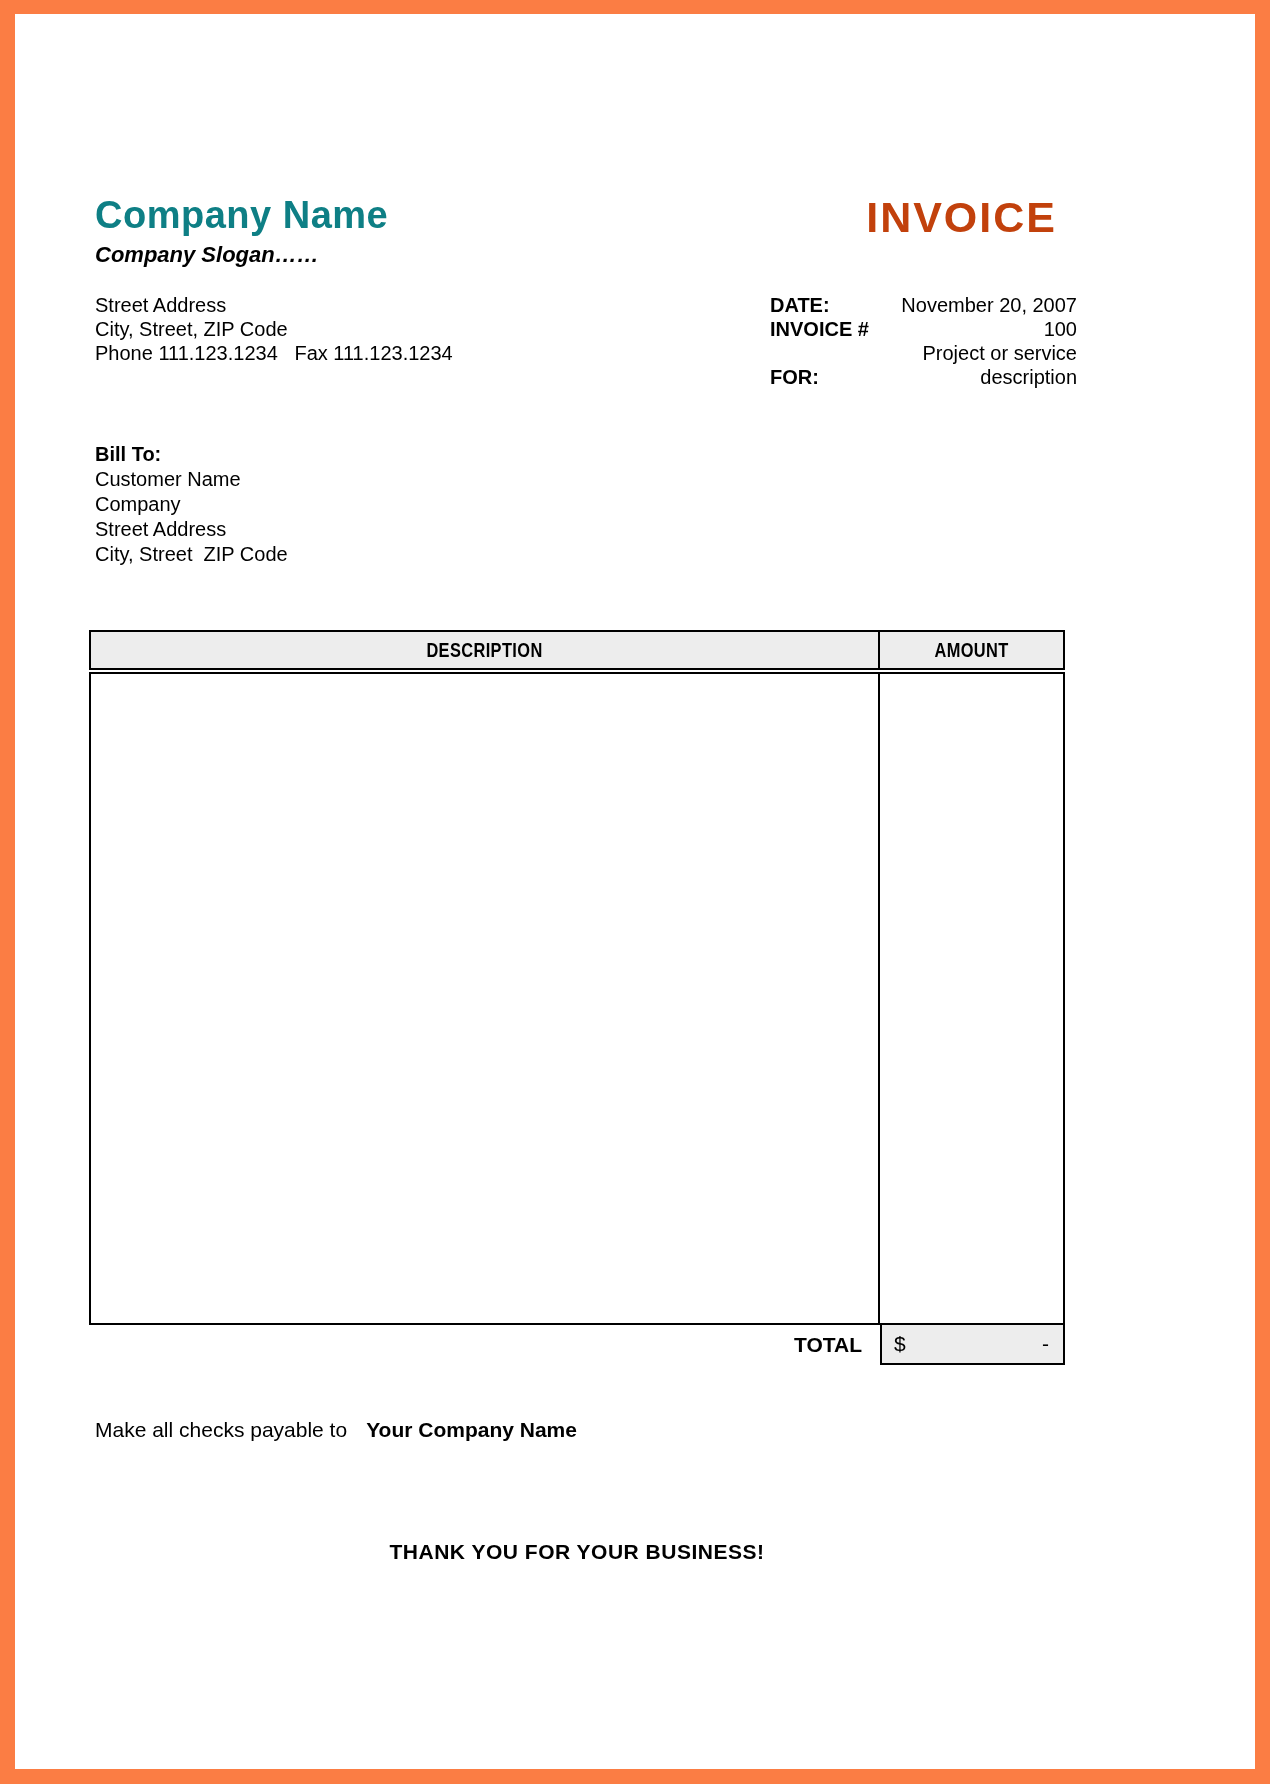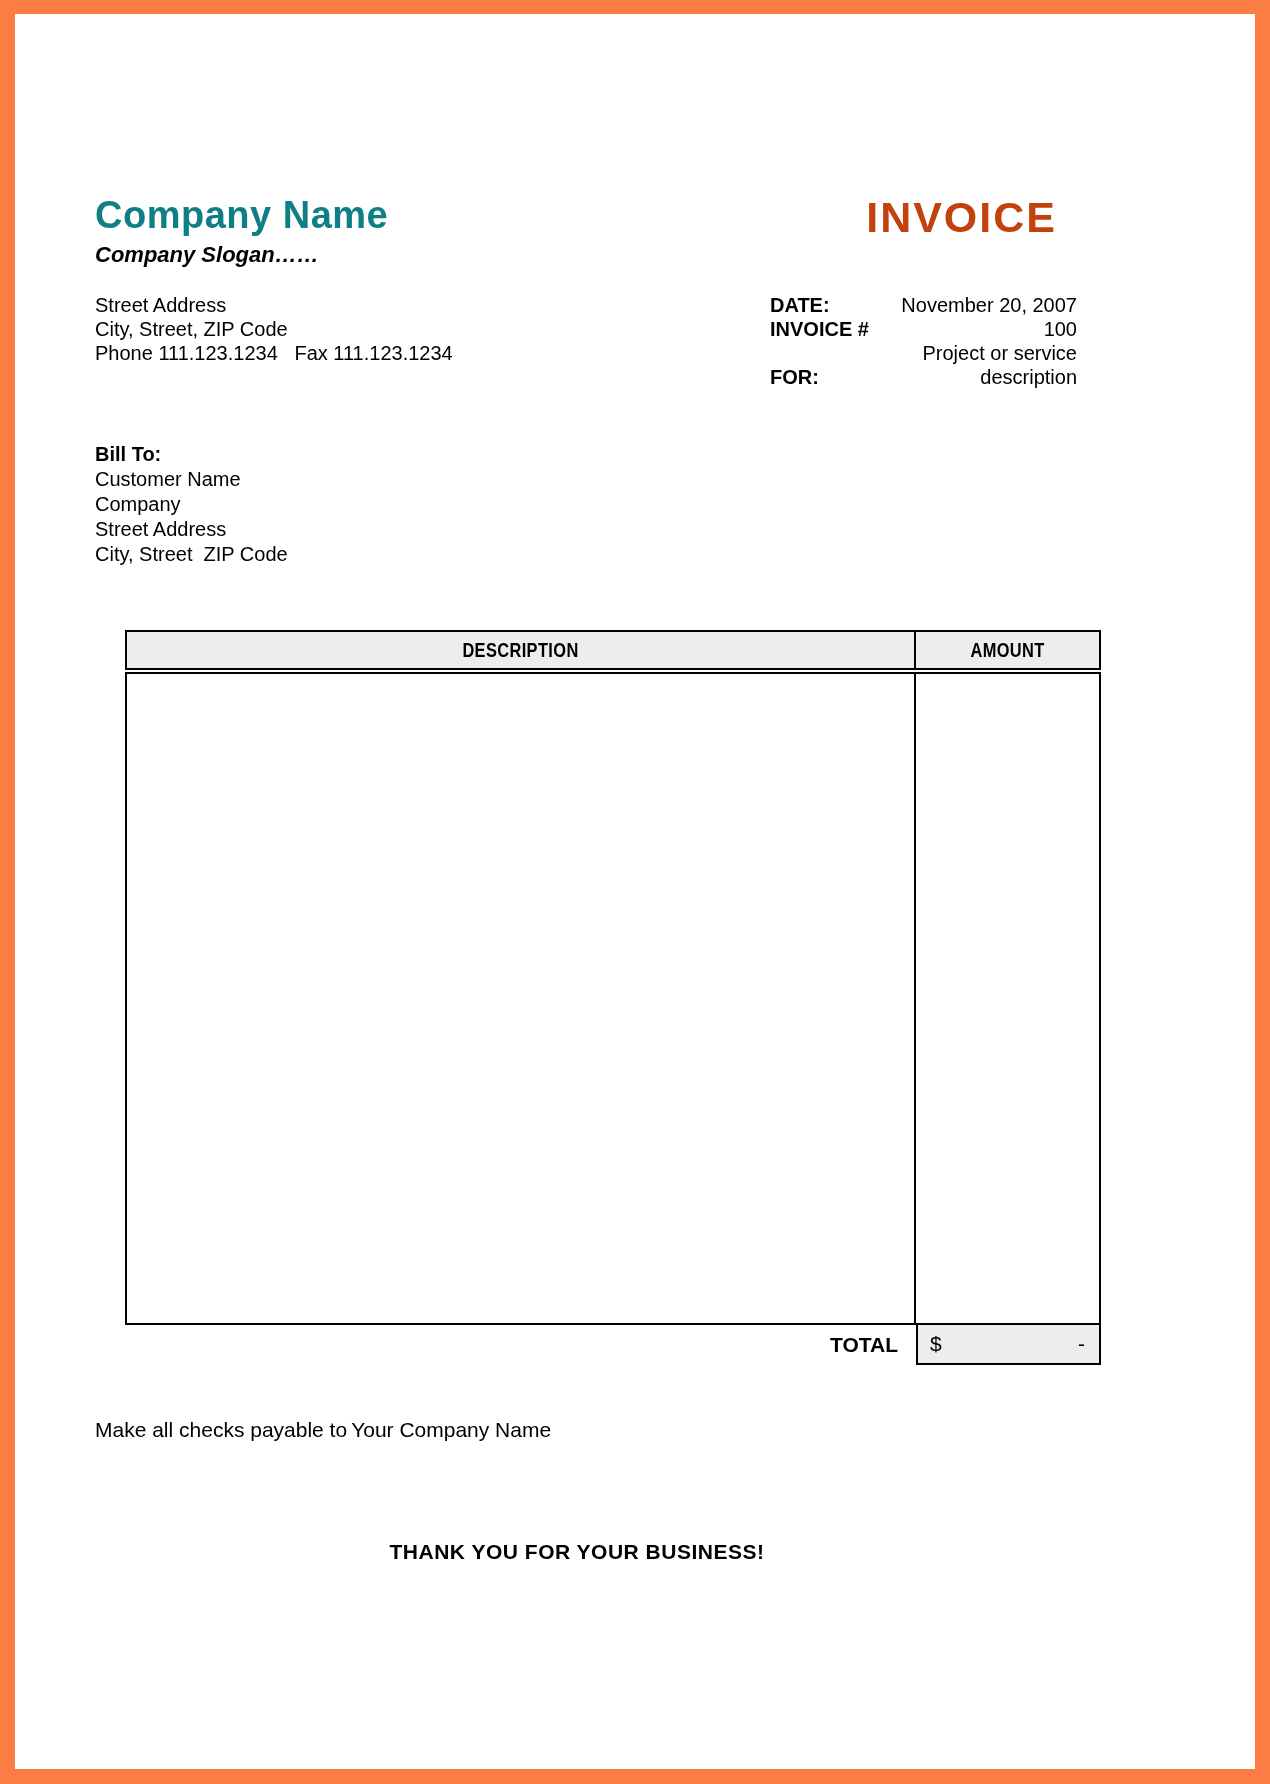--- a/index.html
+++ b/index.html
@@ -40,21 +40,21 @@
   .meta-block { position:absolute; left:755px; top:279px; width:307px; }
   .meta-row { display:flex; align-items:flex-end; }
   .meta-label { flex:0 0 115px; font-size:20px; font-weight:bold; line-height:24px; }
   .meta-value { flex:1; font-size:20px; line-height:24px; text-align:right; }
   .meta-value.italic { }
   
   .billto-block { position:absolute; left:80px; top:428px; }
   .billto-label { font-size:20px; font-weight:bold; line-height:25px; }
   .billto-line { font-size:20px; line-height:25px; white-space:pre-wrap; }
   
-  .invoice-table { position:absolute; left:74px; top:616px; width:976px;margin-left:36px; }
+  .invoice-table { position:absolute; left:74px; top:616px; width:976px; }
   .t-header {
     display:flex; height:40px;
     border:2px solid #000; background:#ededed;
   }
   .th-desc {
     flex:0 0 789px; border-right:2px solid #000;
     display:flex; align-items:center; justify-content:center;
   }
   .th-amount { flex:1; display:flex; align-items:center; justify-content:center; }
   .th-text {
@@ -75,21 +75,21 @@
     font-size:21px; font-weight:bold;
   }
   .total-cell {
     width:185px; height:42px; margin-top:-2px;
     border:2px solid #000; background:#ededed;
     display:flex; align-items:center; justify-content:space-between;
     padding:0 14px 0 12px; font-size:21px;
   }
   
   .checks-note { position:absolute; left:80px; top:1404px; font-size:21px; }
-  .checks-payee { font-weight:normal; margin-left:4px; }
+  .checks-payee { font-weight:bold; margin-left:19px; }
   .thanks-note {
     position:absolute; left:74px; top:1526px; width:976px;
     text-align:center; font-size:21px; font-weight:bold; letter-spacing:0.5px;
   }
 </style>
 </head>
 <body>
 
 <div class="frame">
   <div class="page">

